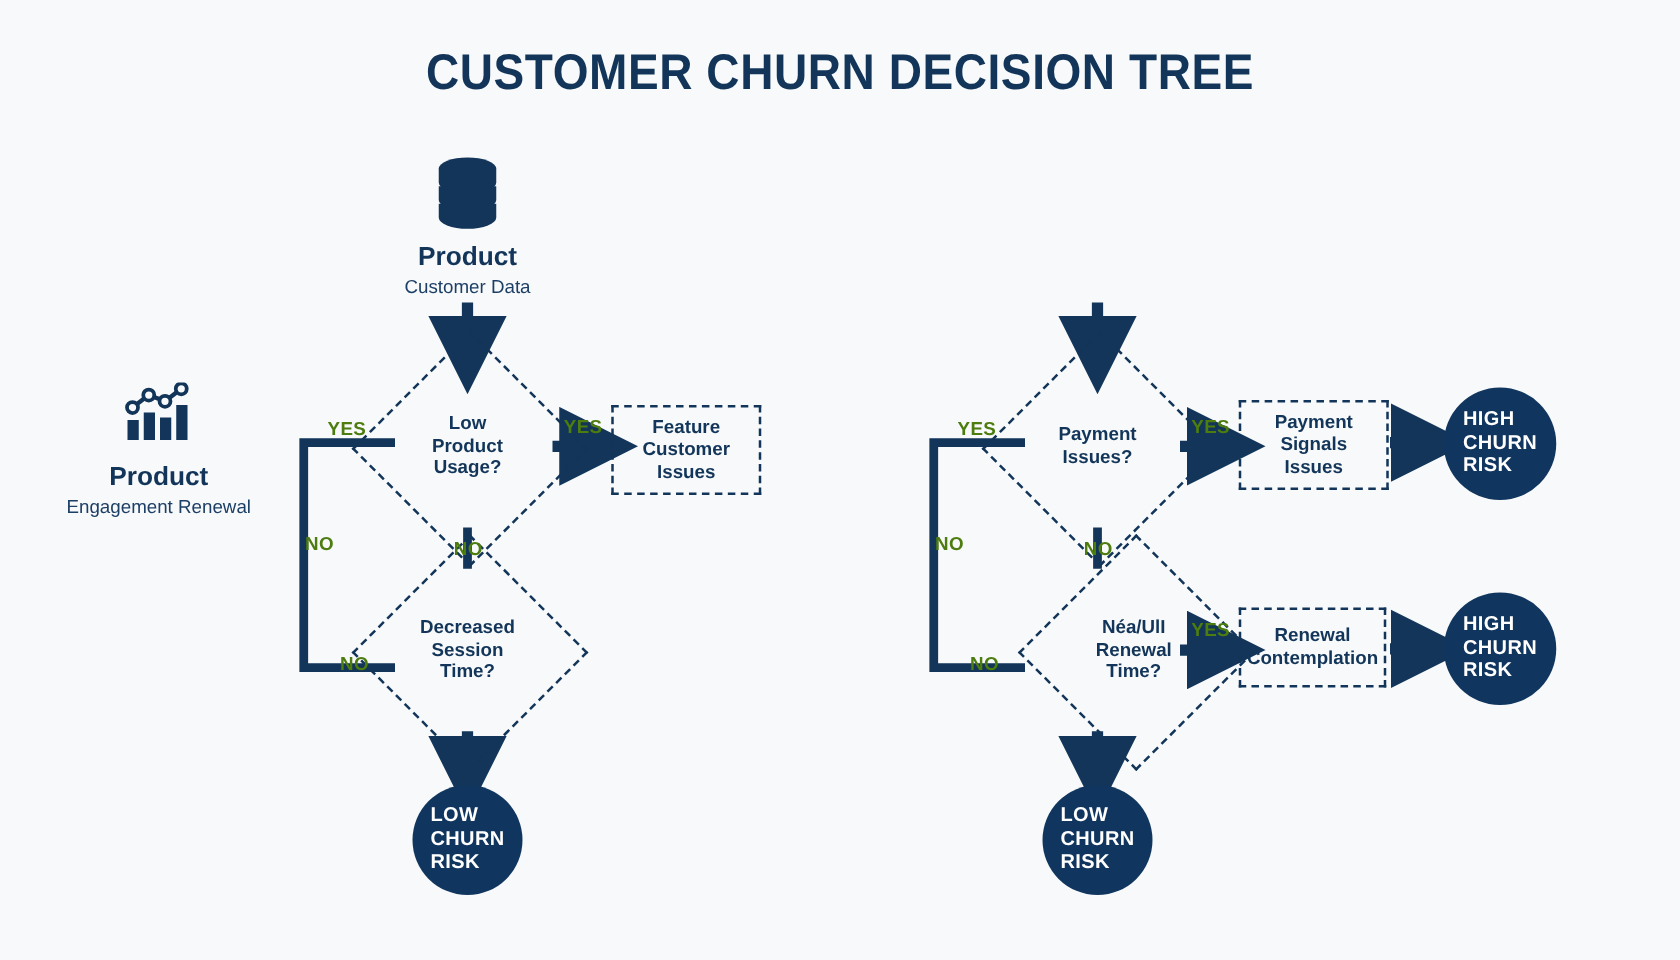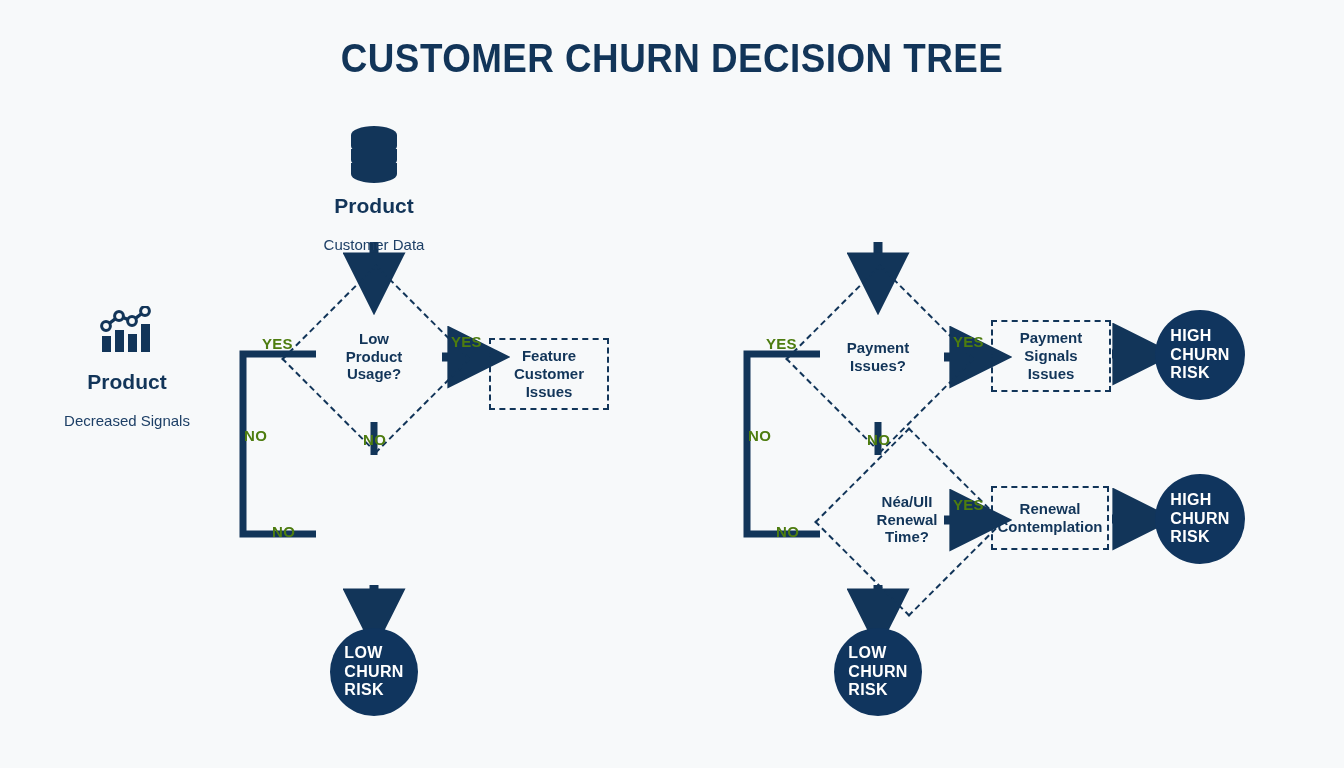--- a/index.html
+++ b/index.html
@@ -24,21 +24,21 @@
     color:#123559;
     font-family:"Liberation Sans", sans-serif;
     transform:scaleX(0.92);
     transform-origin:center;
   }
 
   
   .source{ text-align:center; }
   .source .ico{ height:62px; display:flex; align-items:center; justify-content:center; }
   .source .nm{ font-size:21px; font-weight:bold; color:#123559; margin-top:8px; }
-  .source .sub{ font-size:15px; color:#1d3f66; margin-top:18px; font-weight:normal;}
+  .source .sub{ font-size:15px; color:#1d3f66; margin-top:3px; font-weight:normal;}
 
   
   .diamond{
     width:130px;height:130px;
     border:2.5px dashed #123559;
     transform:rotate(45deg);
   }
   .diamond-wrap{ width:130px; height:130px; }
   .dlabel{
     position:absolute; left:50%; top:50%;
@@ -130,21 +130,21 @@
         <rect x="30" y="28" width="9" height="18" fill="#123559"></rect>
         <rect x="43" y="18" width="9" height="28" fill="#123559"></rect>
         <polyline points="8,20 21,10 34,15 47,5" fill="none" stroke="#123559" stroke-width="3.4"></polyline>
         <circle cx="8" cy="20" r="4.4" fill="#f7f9fa" stroke="#123559" stroke-width="3"></circle>
         <circle cx="21" cy="10" r="4.4" fill="#f7f9fa" stroke="#123559" stroke-width="3"></circle>
         <circle cx="34" cy="15" r="4.4" fill="#f7f9fa" stroke="#123559" stroke-width="3"></circle>
         <circle cx="47" cy="5" r="4.4" fill="#f7f9fa" stroke="#123559" stroke-width="3"></circle>
       </svg>
     </div>
     <div class="nm">Product</div>
-    <div class="sub">Decreased Signals</div>
+    <div class="sub">Engagement Renewal</div>
   </div>
 
   <div class="abs source" style="left:274px;top:124px;width:200px;">
     <div class="ico">
       <svg width="52" height="62" viewBox="0 0 52 62">
         <ellipse cx="26" cy="11" rx="23" ry="9" fill="#123559"></ellipse>
         <path d="M3,11 V22 a23,9 0 0 0 46,0 V11" fill="#123559"></path>
         <path d="M3,25 V36 a23,9 0 0 0 46,0 V25" fill="#123559"></path>
         <path d="M3,39 V50 a23,9 0 0 0 46,0 V39" fill="#123559"></path>
       </svg>
@@ -156,22 +156,30 @@
 
   <div class="abs diamond-wrap" style="left:309px;top:292px;">
     <div class="diamond"></div>
     <div class="dlabel">
       <div>Low</div>
       <div>Product</div>
       <div>Usage?</div>
     </div>
   </div>
 
-
-  <div class="abs dbox" style="left:489px;top:338px;width:120px;height:72px;">
+  <div class="abs diamond-wrap" style="left:309px;top:455px;">
+    <div class="diamond"></div>
+    <div class="dlabel">
+      <div>Decreased</div>
+      <div>Session</div>
+      <div>Time?</div>
+    </div>
+  </div>
+
+  <div class="abs dbox" style="left:489px;top:324px;width:120px;height:72px;">
     <div>
       <span>Feature</span>
       <span>Customer</span>
       <span>Issues</span>
     </div>
   </div>
 
   <div class="abs circle" style="left:330px;top:628px;width:88px;height:88px;">
     <div>
       <div>LOW</div>

